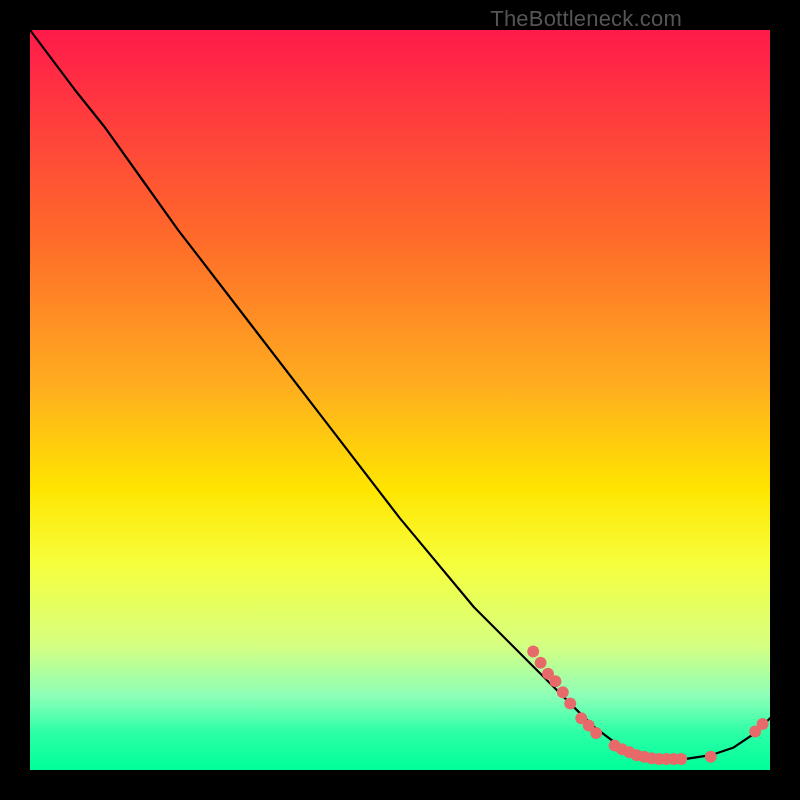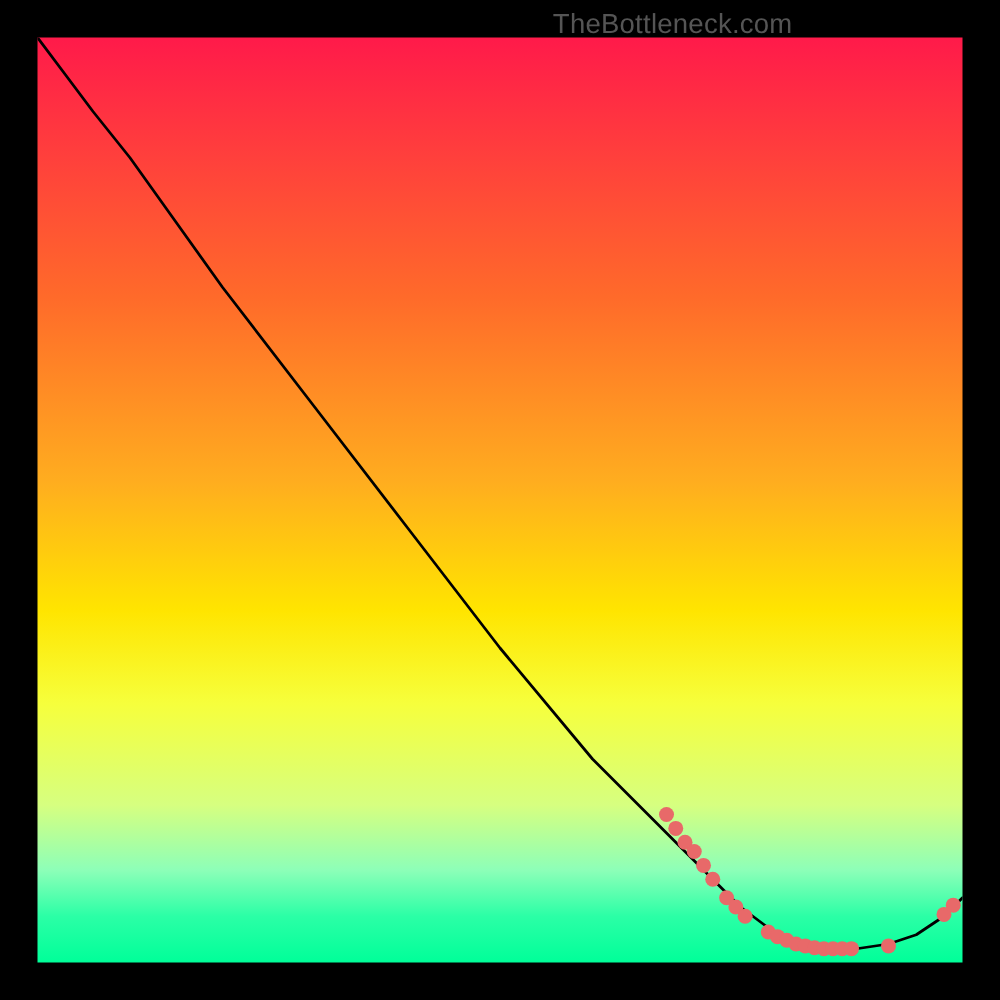--- a/index.html
+++ b/index.html
@@ -9,20 +9,21 @@
     height: 800px;
     background: #000;
     overflow: hidden;
     font-family: Arial, Helvetica, sans-serif;
   }
   .frame {
     position: relative;
     width: 668px;
     height: 800px;
     background: #000;
+    padding-left: 48px;
   }
   .plot-area {
     position: absolute;
     left: 30px;
     top: 30px;
     width: 740px;
     height: 740px;
     background: linear-gradient(to bottom,
       #ff1a4a 0%,
       #ff3d3d 12%,

